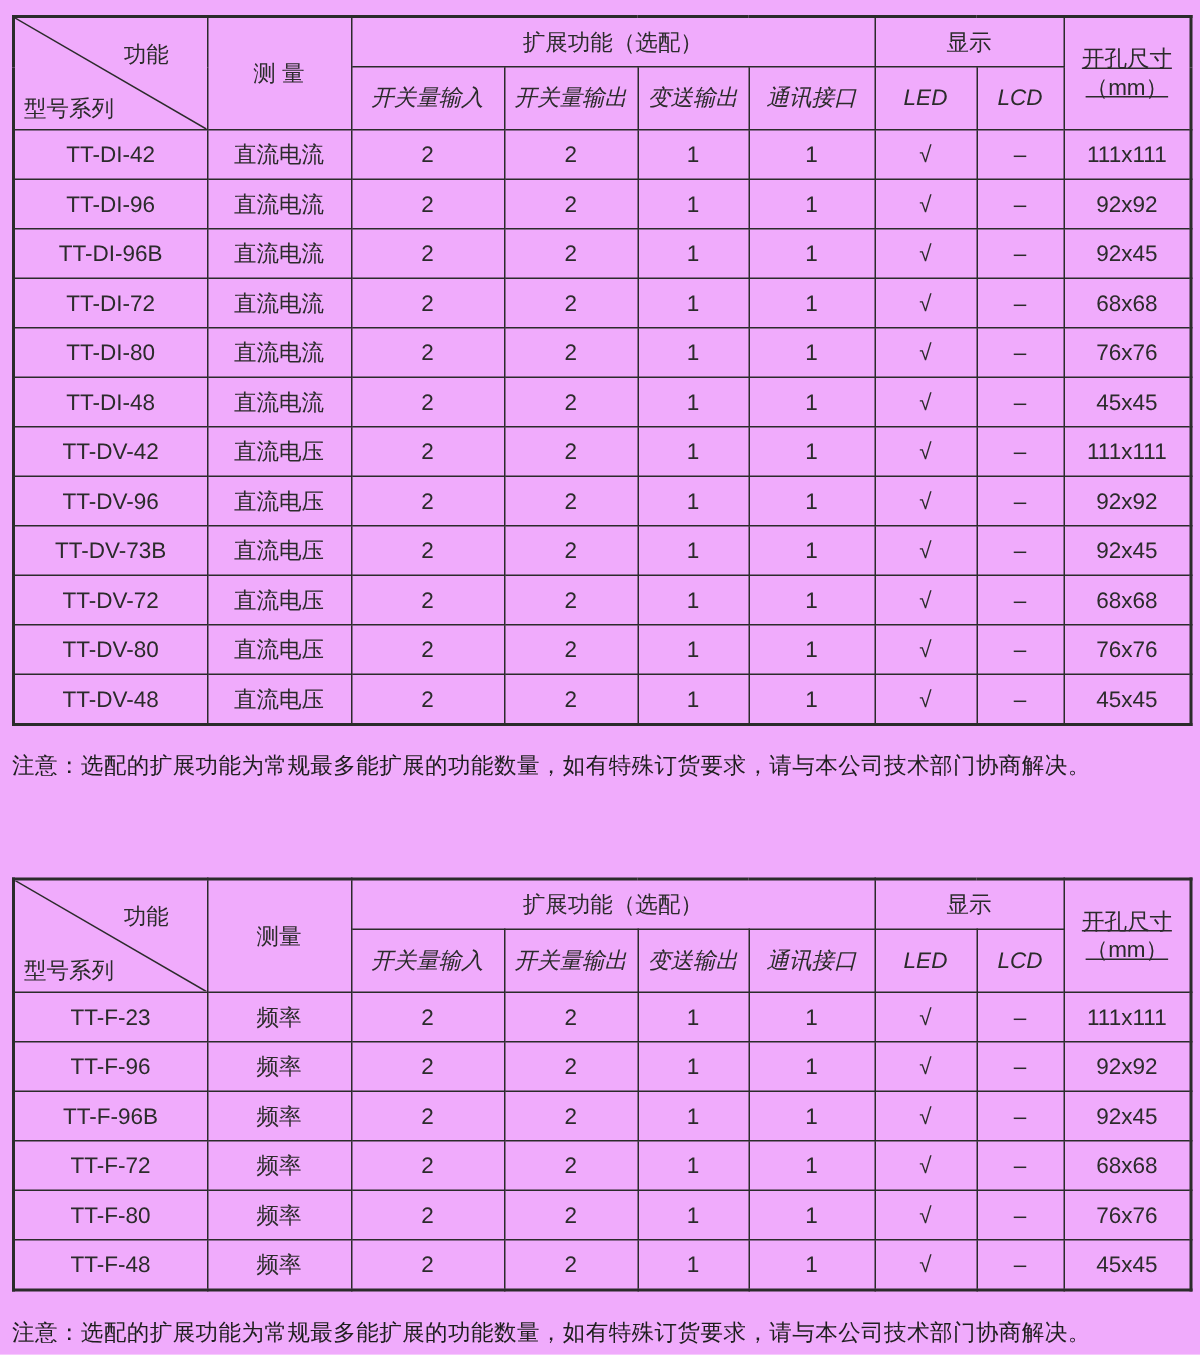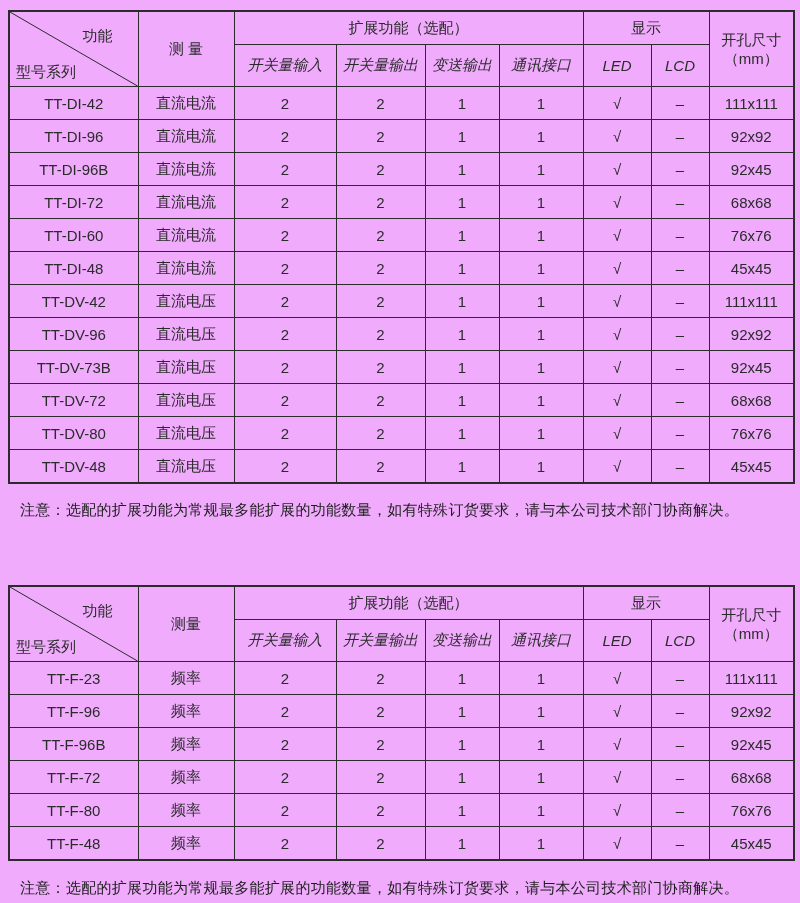--- a/index.html
+++ b/index.html
@@ -52,27 +52,27 @@
     top: 15px;
     right: 25px;
     font-size: 15px;
   }
   .diag-label-bottom {
     position: absolute;
     bottom: 4px;
     left: 6px;
     font-size: 15px;
   }
-  .cutout-line { line-height: 19px; }
+  .cutout-line { line-height: 19px; text-decoration: underline; }
 
   p.note {
     font-family: "Liberation Serif", serif;
     font-size: 15px;
     color: #1e1e1e;
-    margin: 17px 0 0 12px;
+    margin: 17px 0 0 0;
     letter-spacing: 0.3px;
   }
   table.spec.second { margin-top: 65px; }
   p.note.last { margin-top: 18px; }
 </style>
 </head>
 <body>
 
 <div class="sheet">
 
@@ -153,21 +153,21 @@
           <td>直流电流</td>
           <td>2</td>
           <td>2</td>
           <td>1</td>
           <td>1</td>
           <td>√</td>
           <td>–</td>
           <td>68x68</td>
         </tr>
         <tr>
-          <td>TT-DI-60</td>
+          <td>TT-DI-80</td>
           <td>直流电流</td>
           <td>2</td>
           <td>2</td>
           <td>1</td>
           <td>1</td>
           <td>√</td>
           <td>–</td>
           <td>76x76</td>
         </tr>
         <tr>

